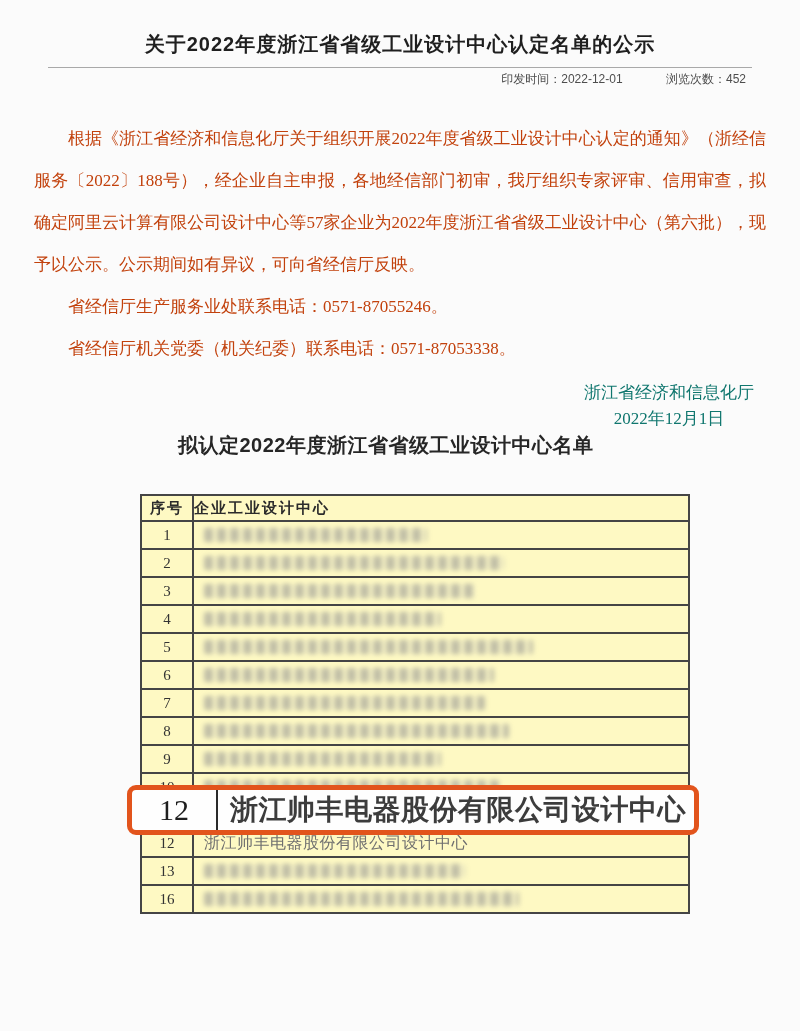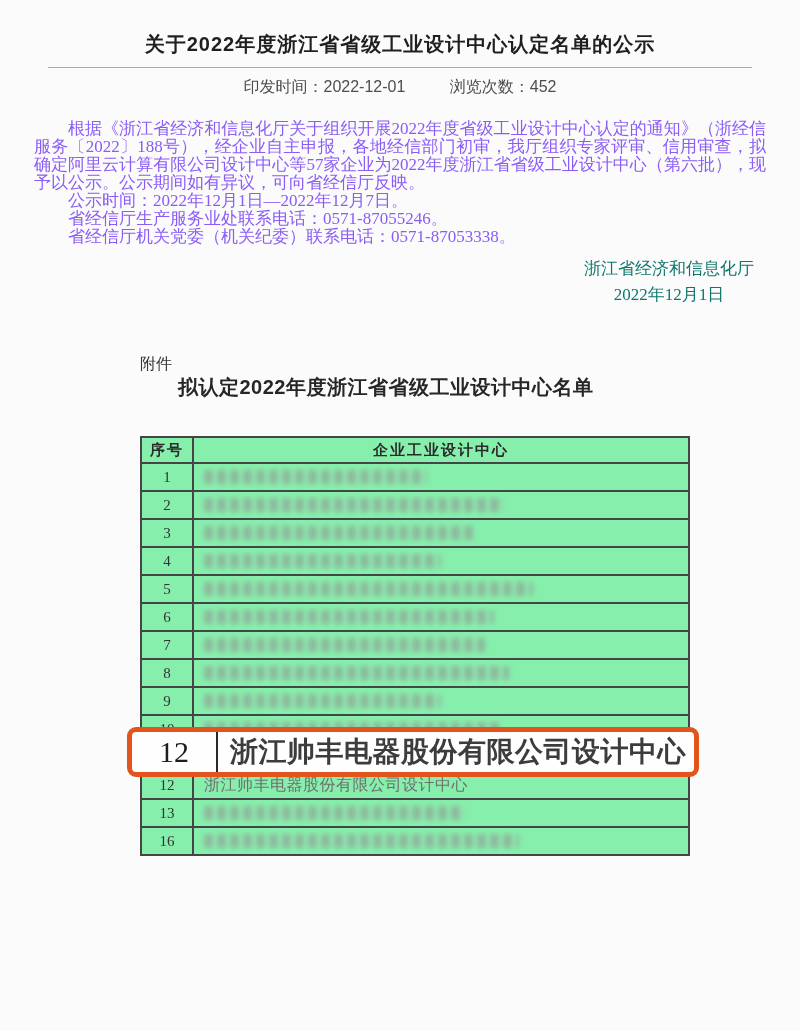--- a/index.html
+++ b/index.html
@@ -19,33 +19,33 @@
     font-family:"Liberation Sans","DejaVu Sans",sans-serif;
     font-weight:bold;
     font-size:20px; line-height:28px;
     color:#1f1f1f; letter-spacing:1px;
   }
   .rule{
     border:none; border-top:1px solid #a9a9a9;
     margin:9px 14px 0 14px;
   }
   .meta{
-    margin-top:10px;
-    text-align:center;
-    font-size:16px; line-height:18px;
+    margin-top:2px;
+    text-align:right;
+    font-size:12px; line-height:18px;
     color:#4d4d4d;
     font-family:"Liberation Sans","DejaVu Sans",sans-serif;
   }
   .meta .meta-item{ margin:0 20px; }
 
   
   .body-text{
-    margin-top:24px;
-    font-size:17px; line-height:18px;
-    color:#8b5cf6;
+    margin-top:30px;
+    font-size:17px; line-height:42px;
+    color:#c2410c;
     text-align:justify;
   }
   .para{ text-indent:2em; }
   .line{ text-indent:2em; }
   .attach-ref{ text-indent:2em; margin-top:16px; }
 
   .signoff{
     margin-top:10px;
     text-align:right;
     padding-right:12px;
@@ -67,31 +67,31 @@
     color:#262626; letter-spacing:0.5px;
   }
 
   .table-wrap{ position:relative; margin-top:36px; width:550px; }
   table.design-table{
     width:550px; border-collapse:collapse;
     font-size:15px; color:#333;
   }
   table.design-table th, table.design-table td{
     border:2px solid #454545;
-    background:#86efac;
+    background:#fef9c3;
   }
   th.col-no, td.cell-no{
     width:52px; text-align:center;
     font-family:"Liberation Serif","DejaVu Serif",serif;
   }
   thead th{
     height:26px;
     font-family:Liberation Serif, serif;
     font-weight:bold; font-size:15px; letter-spacing:2px;
-    text-align:center; color:#2b2b2b;
+    text-align:left; color:#2b2b2b;
   }
   tbody tr{ height:28px; }
   td.cell-name{ padding-left:10px; }
   .blur-blob{
     height:14px; border-radius:2px;
     background:repeating-linear-gradient(90deg,#8f8f8f 0 9px,rgba(255,255,255,0.15) 9px 13px);
     filter:blur(2.6px); opacity:0.55;
   }
   .clear-name{
     font-family:"Liberation Sans","DejaVu Sans",sans-serif;
@@ -134,34 +134,32 @@
   <h1 class="title">关于2022年度浙江省省级工业设计中心认定名单的公示</h1>
   <hr class="rule">
 
   <div class="meta">
     <span class="meta-item"><span>印发时间：</span><span>2022-12-01</span></span>
     <span class="meta-item"><span>浏览次数：</span><span>452</span></span>
   </div>
 
   <div class="body-text">
     <p class="para">根据《浙江省经济和信息化厅关于组织开展2022年度省级工业设计中心认定的通知》（浙经信服务〔2022〕188号），经企业自主申报，各地经信部门初审，我厅组织专家评审、信用审查，拟确定阿里云计算有限公司设计中心等57家企业为2022年度浙江省省级工业设计中心（第六批），现予以公示。公示期间如有异议，可向省经信厅反映。</p>
-    <p class="line">公示时间：2022年12月1日—2022年12月7日。</p>
     <p class="line">省经信厅生产服务业处联系电话：0571-87055246。</p>
     <p class="line">省经信厅机关党委（机关纪委）联系电话：0571-87053338。</p>
   </div>
 
   <div class="signoff">
     <span class="signoff-inner">
       <span>浙江省经济和信息化厅</span><br>
       <span>2022年12月1日</span>
     </span>
   </div>
 
   <div class="attachment">
-    <div class="attach-label">附件</div>
     <div class="attach-title">拟认定2022年度浙江省省级工业设计中心名单</div>
 
     <div class="table-wrap">
       <table class="design-table">
         <thead>
           <tr>
             <th class="col-no">序号</th>
             <th class="col-name">企业工业设计中心</th>
           </tr>
         </thead>

